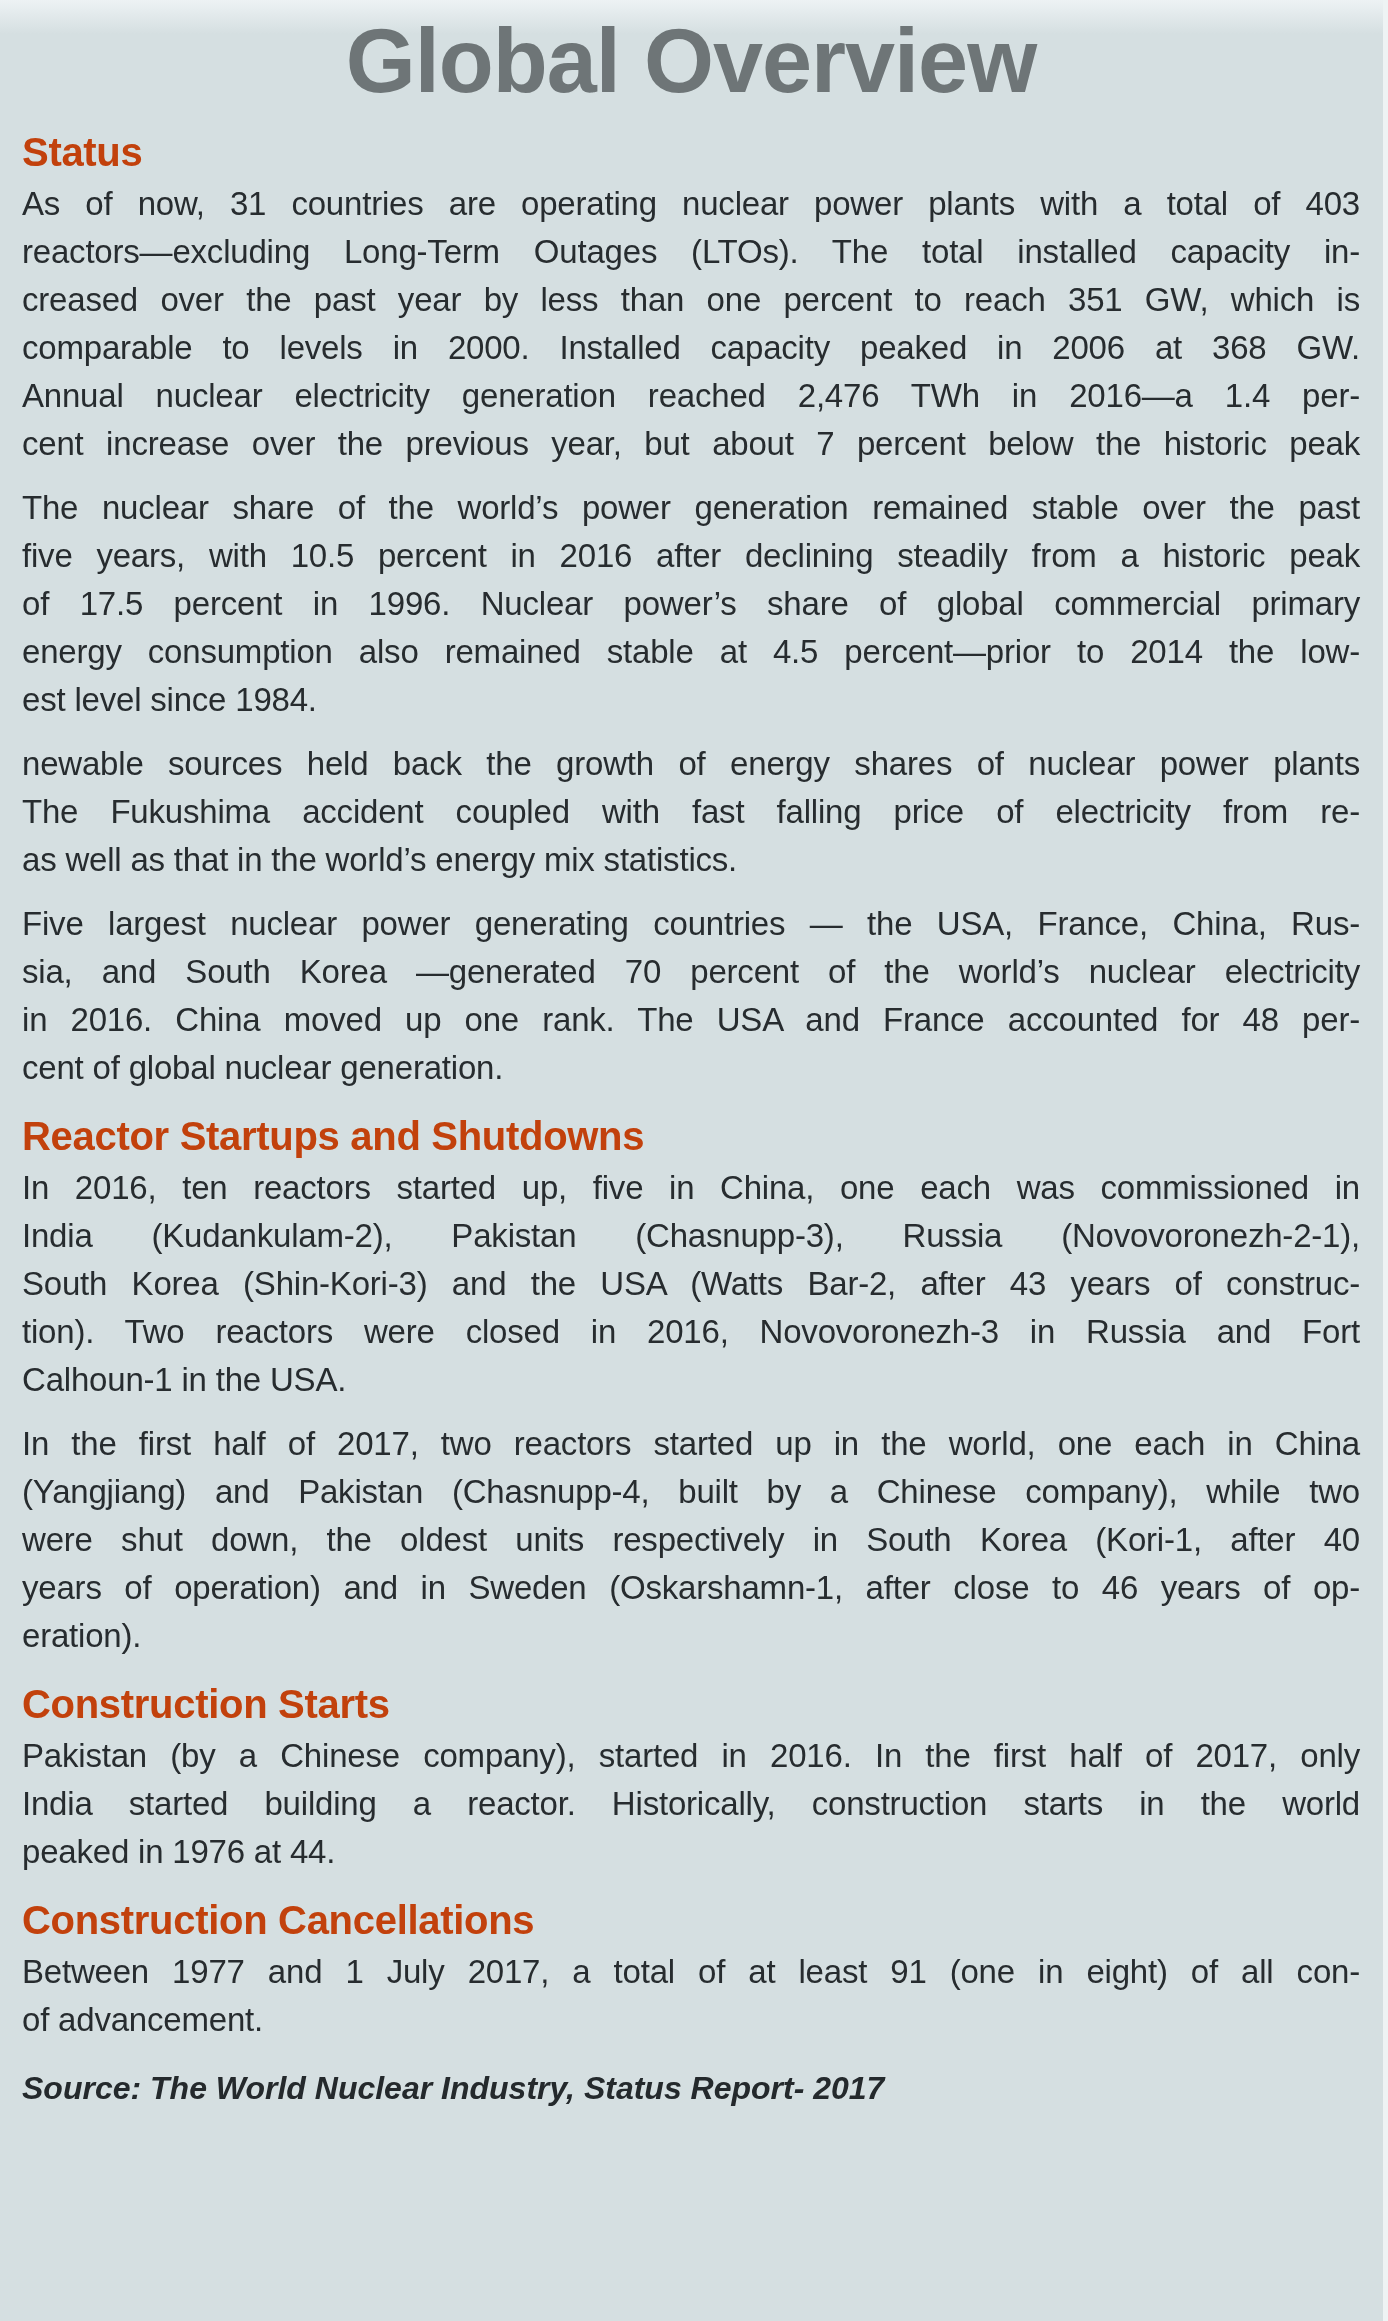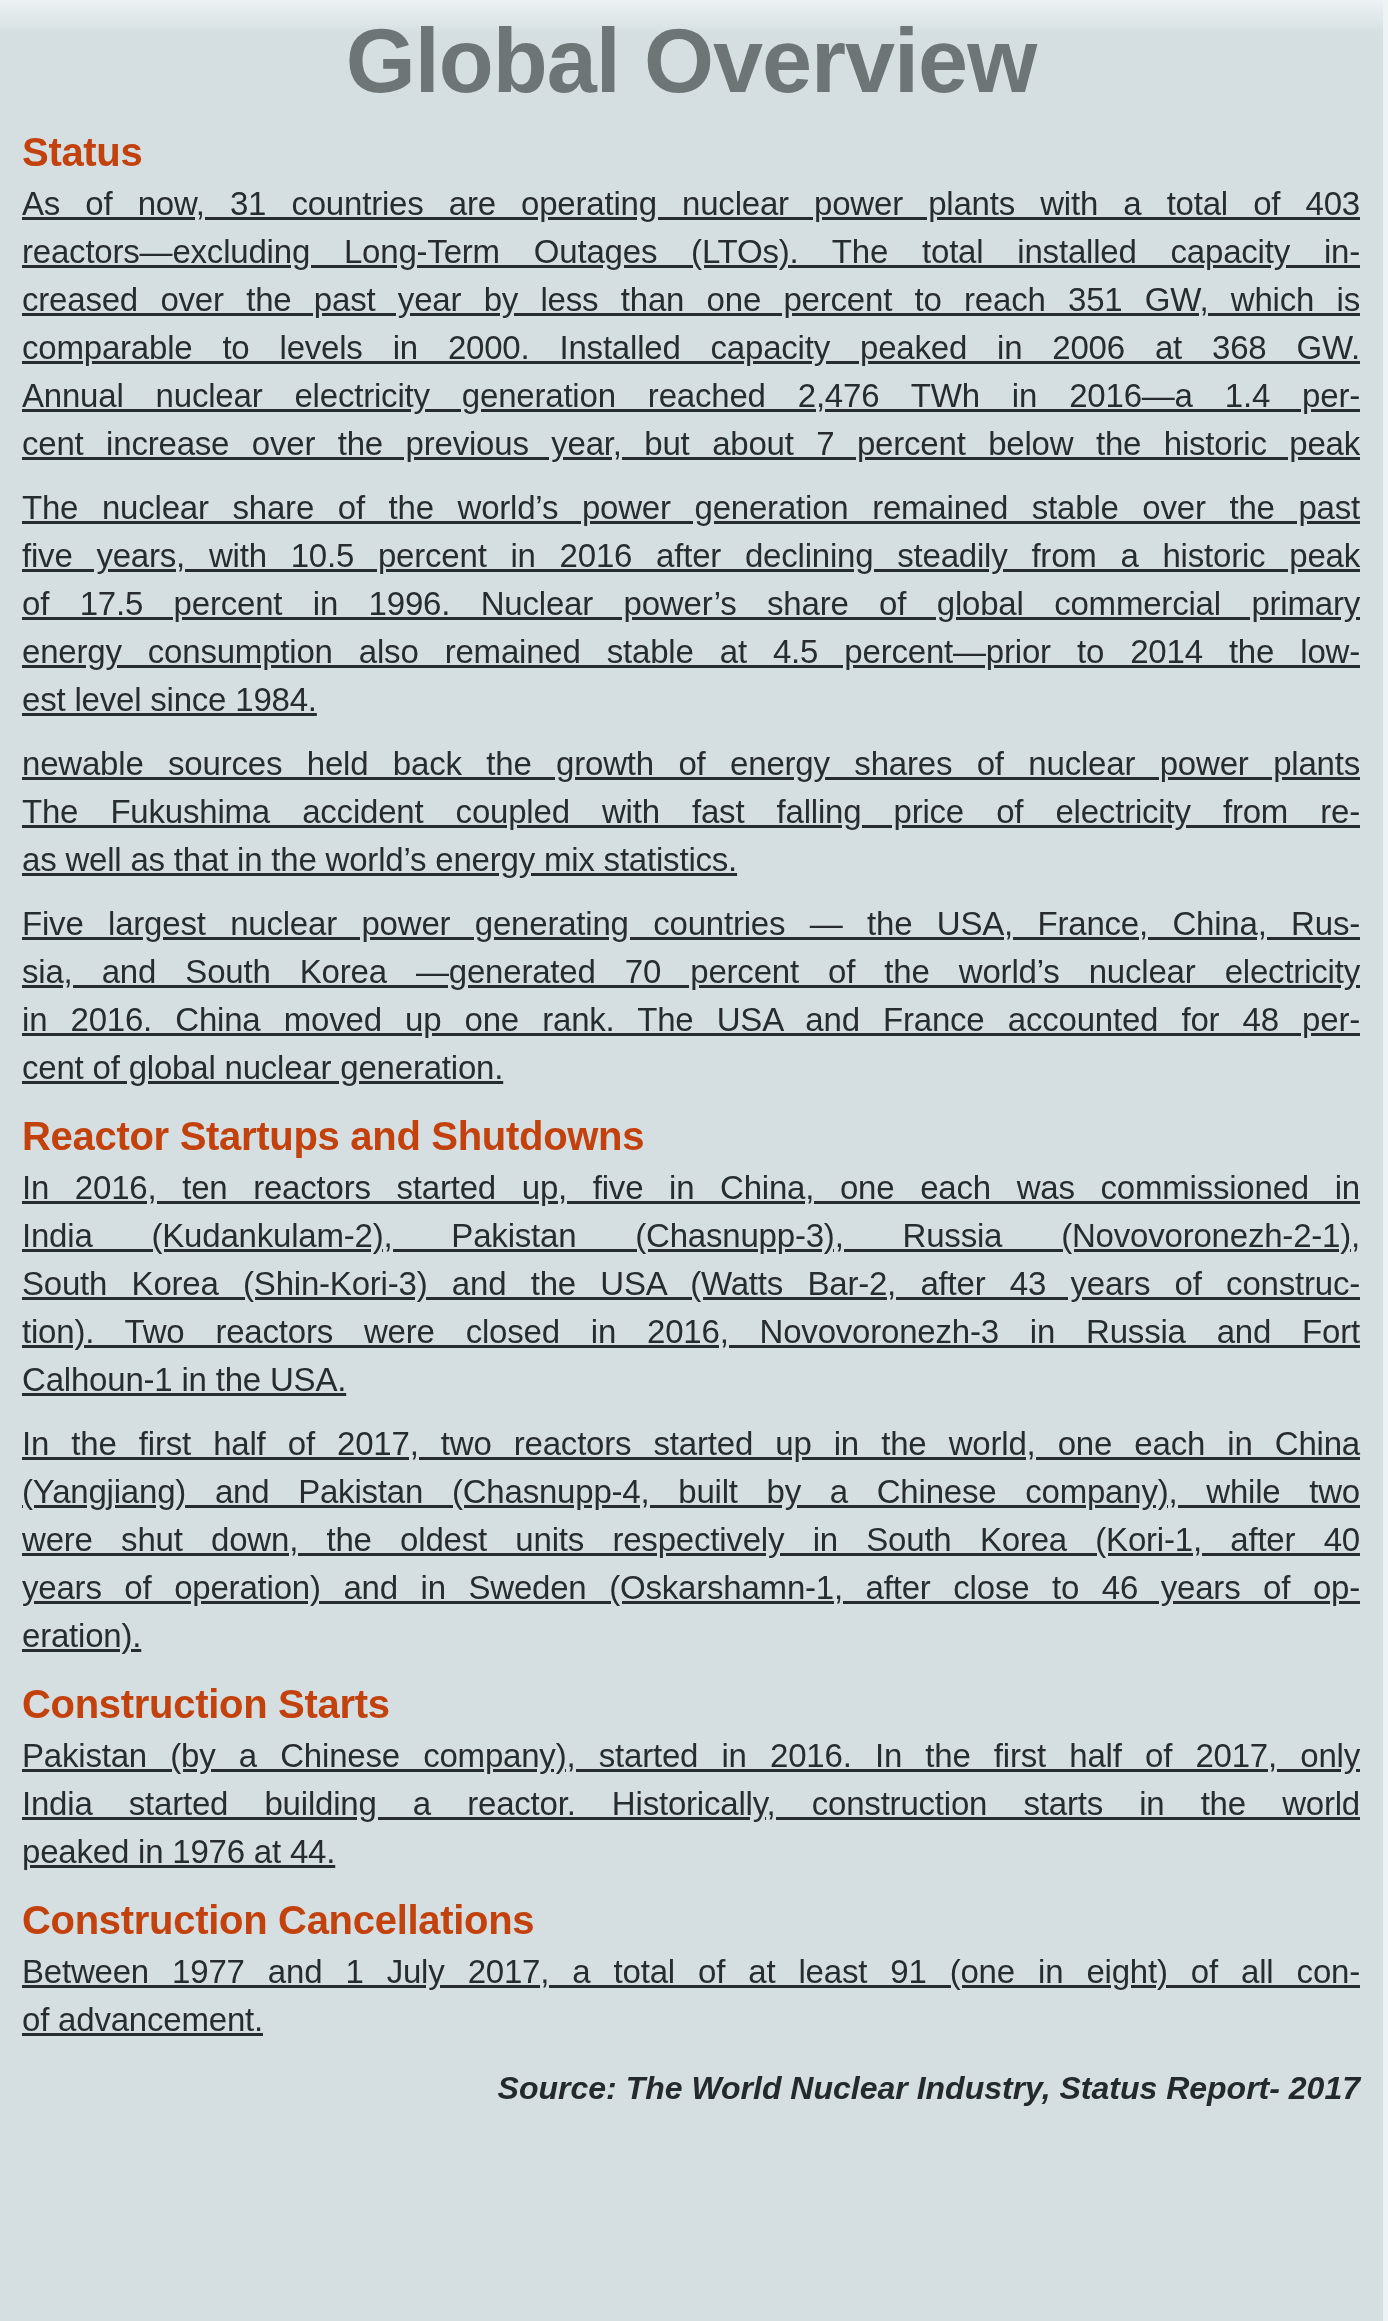--- a/index.html
+++ b/index.html
@@ -54,30 +54,29 @@
   .para {
     font-size: 33px;
     letter-spacing: -0.2px;
     margin: 0 0 16px 0;
   }
   .line {
     line-height: 48px;
     text-align: justify;
     text-align-last: justify;
     white-space: normal;
-    text-decoration: underline;
   }
   .line.last {
     text-align-last: left;
   }
   .source-line {
     font-size: 32px;
     font-style: italic;
     font-weight: bold;
-    text-align: right;
+    text-align: left;
     line-height: 44px;
     margin-top: 22px;
     color: #24292c;
   }
 </style>
 </head>
 <body>
 
 <div class="page">
 

